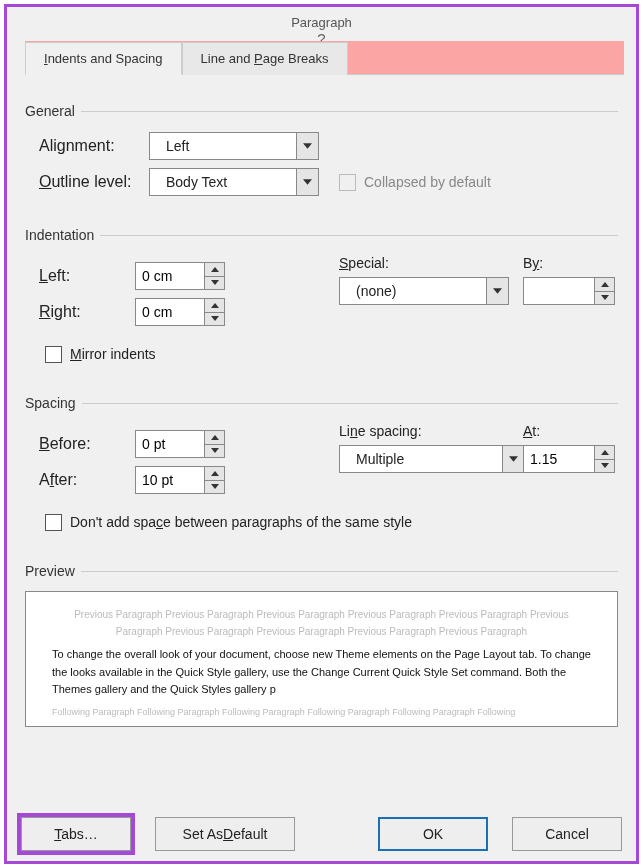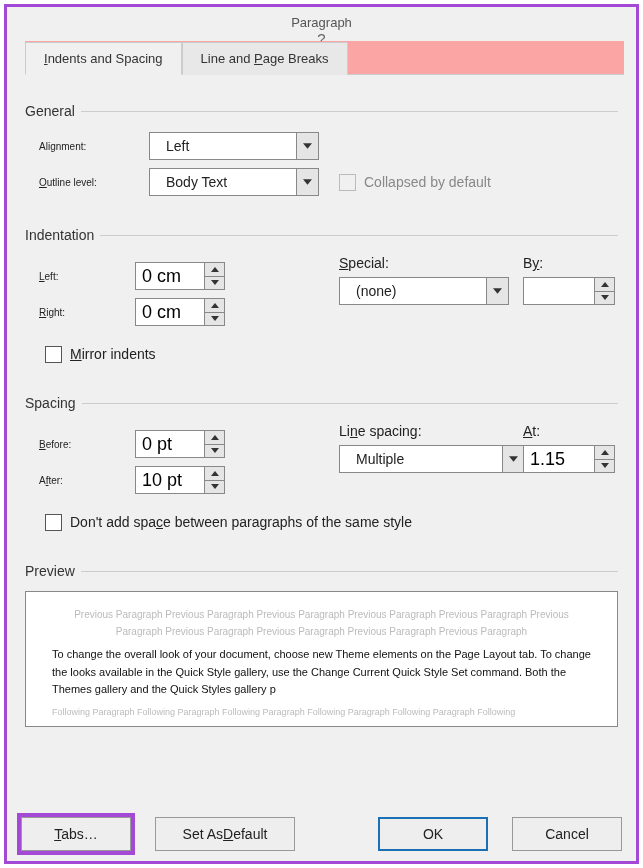--- a/index.html
+++ b/index.html
@@ -69,21 +69,21 @@
     margin-left: 6px;
   }
   .row {
     display: flex;
     align-items: center;
     margin: 6px 0 6px 14px;
     min-height: 30px;
   }
   .label {
     width: 110px;
-    font-size: 10px;
+    font-size: 16px;
     color: #222;
   }
   .combo {
     display: flex;
     height: 28px;
     border: 1px solid #888;
     background: #fff;
     align-items: center;
   }
   .combo .val {
@@ -106,21 +106,21 @@
     display: flex;
     height: 28px;
     border: 1px solid #888;
     background: #fff;
   }
   .spinner .val {
     padding: 0 6px;
     display: flex;
     align-items: center;
     flex: 1;
-    font-size: 18px;
+    font-size: 14px;
   }
   .spinner .btns {
     width: 20px;
     border-left: 1px solid #888;
     display: flex;
     flex-direction: column;
   }
   .spinner .btns div {
     flex: 1;
     background: #e5e5e5;

